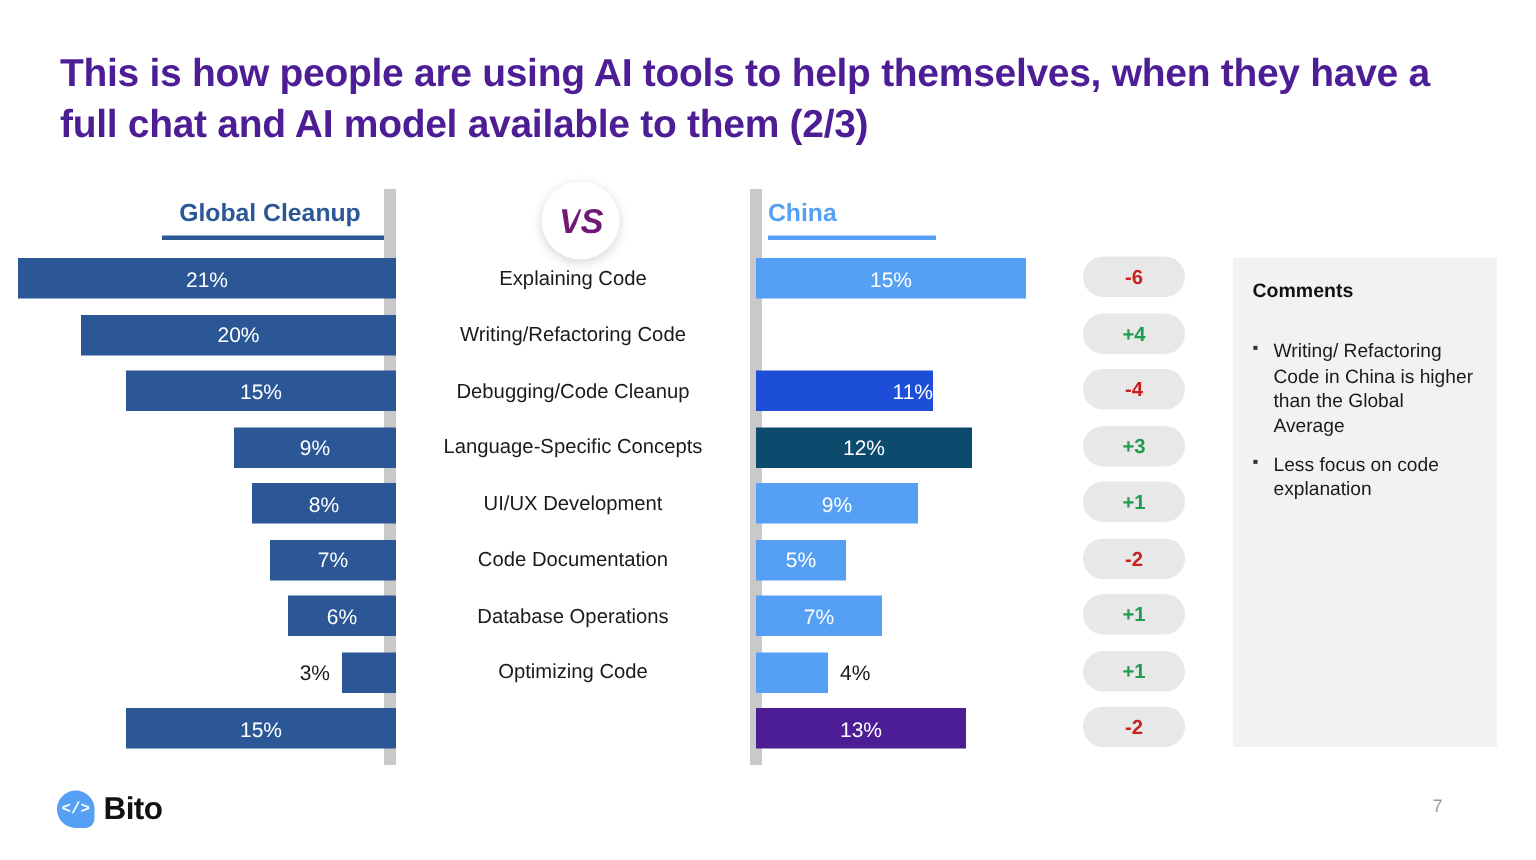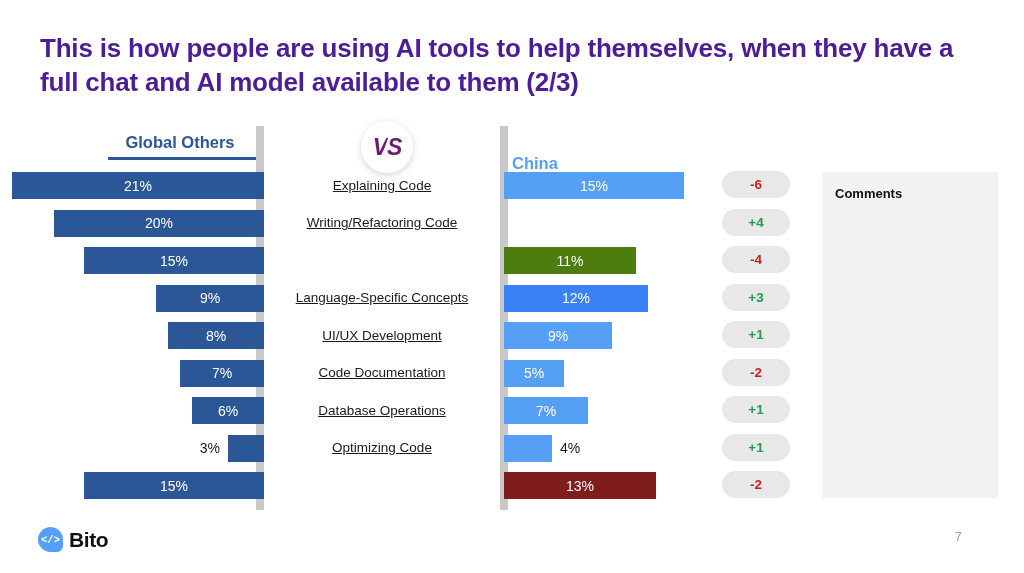--- a/index.html
+++ b/index.html
@@ -24,21 +24,21 @@
     text-align:center; font-size:16.5px; font-weight:bold;
     color:#2B5797; padding-bottom:3px;
   }
   .hdr-left::after {
     content:""; position:absolute; left:8px; right:-2px; bottom:-5px;
     height:3px; background:#2B5797;
   }
   .hdr-right {
     position:absolute; left:512px; top:133px; width:150px;
     text-align:left; font-size:16.5px; font-weight:bold;
-    color:#55A0F5; padding-bottom:3px;margin-top:21px;
+    color:#55A0F5; padding-bottom:3px;
   }
   .hdr-right::after {
     content:""; position:absolute; left:0px; right:38px; bottom:-5px;
     height:3px; background:#55A0F5;
   }
 
   
   .vs-badge {
     position:absolute; left:361px; top:121px; width:52px; height:52px;
     border-radius:50%; background:#ffffff;
@@ -94,21 +94,21 @@
   }
   .bar-right .outside {
     position:absolute; left:100%; margin-left:8px;
     color:#1a1a1a; white-space:nowrap;
   }
 
   
   .cat-label {
     position:absolute; left:268px; top:0px; width:228px; height:29px;
     display:flex; align-items:center; justify-content:center;
-    font-size:13.5px; color:#1a1a1a; text-align:center; line-height:1.15;text-decoration:underline;
+    font-size:13.5px; color:#1a1a1a; text-align:center; line-height:1.15;
   }
 
   
   .pill {
     position:absolute; left:722px; top:0px;
     width:68px; height:27px; border-radius:14px; background:#e8e8e8;
     display:flex; align-items:center; justify-content:center;
     font-size:13.5px; font-weight:bold;
   }
   .pill.pos { color:#1F9D4E; }
@@ -152,21 +152,21 @@
     font-size:12px; color:#9a9a9a;
   }
 </style>
 </head>
 <body>
 
 <div class="slide">
 
   <div class="title">This is how people are using AI tools to help themselves, when they have a full chat and AI model available to them (2/3)</div>
 
-  <div class="hdr-left">Global Others</div>
+  <div class="hdr-left">Global Cleanup</div>
   <div class="hdr-right">China</div>
 
   <div class="vs-badge">
     <span class="vs-text">VS</span>
     <span class="vs-slash"></span>
   </div>
 
   <div class="rail rail-left"></div>
   <div class="rail rail-right"></div>
 
@@ -193,36 +193,37 @@
         </div>
         <div class="cat-label">Writing/Refactoring Code</div>
         <div class="pill pos">+4</div>
       </div>
       <div class="row">
         <div class="bar-left-wrap">
           <div class="bar-left" style="width: 180px; background: rgb(43, 87, 151);">
             <span>15%</span>
           </div>
         </div>
-        <div class="bar-right-wrap">
-          <div class="bar-right" style="width: 132px; background: #4d7c0f;">
+        <div class="cat-label">Debugging/Code Cleanup</div>
+        <div class="bar-right-wrap">
+          <div class="bar-right" style="width: 118px; background: #1d4ed8; justify-content: flex-end;">
             <span>11%</span>
           </div>
         </div>
         <div class="pill neg">-4</div>
       </div>
       <div class="row">
         <div class="bar-left-wrap">
           <div class="bar-left" style="width: 108px; background: rgb(43, 87, 151);">
             <span>9%</span>
           </div>
         </div>
         <div class="cat-label">Language-Specific Concepts</div>
         <div class="bar-right-wrap">
-          <div class="bar-right" style="width: 144px; background: #3b82f6;">
+          <div class="bar-right" style="width: 144px; background: #0c4a6e;">
             <span>12%</span>
           </div>
         </div>
         <div class="pill pos">+3</div>
       </div>
       <div class="row">
         <div class="bar-left-wrap">
           <div class="bar-left" style="width: 96px; background: rgb(43, 87, 151);">
             <span>8%</span>
           </div>
@@ -277,30 +278,34 @@
         </div>
         <div class="pill pos">+1</div>
       </div>
       <div class="row">
         <div class="bar-left-wrap">
           <div class="bar-left" style="width: 180px; background: rgb(43, 87, 151);">
             <span>15%</span>
           </div>
         </div>
         <div class="bar-right-wrap">
-          <div class="bar-right" style="width: 152px; background: #7f1d1d;">
+          <div class="bar-right" style="width: 140px; background: #4c1d95;">
             <span>13%</span>
           </div>
         </div>
         <div class="pill neg">-2</div>
       </div>
     </div>
 
   <div class="comments">
     <h4>Comments</h4>
+    <ul id="comment-list">
+        <li>Writing/ Refactoring Code in China is higher than the Global Average</li>
+        <li>Less focus on code explanation</li>
+      </ul>
   </div>
 
   <div class="logo">
     <span class="logo-mark">&lt;/&gt;</span>
     <span class="logo-text">Bito</span>
   </div>
 
   <div class="page-num">7</div>
 </div>
 

